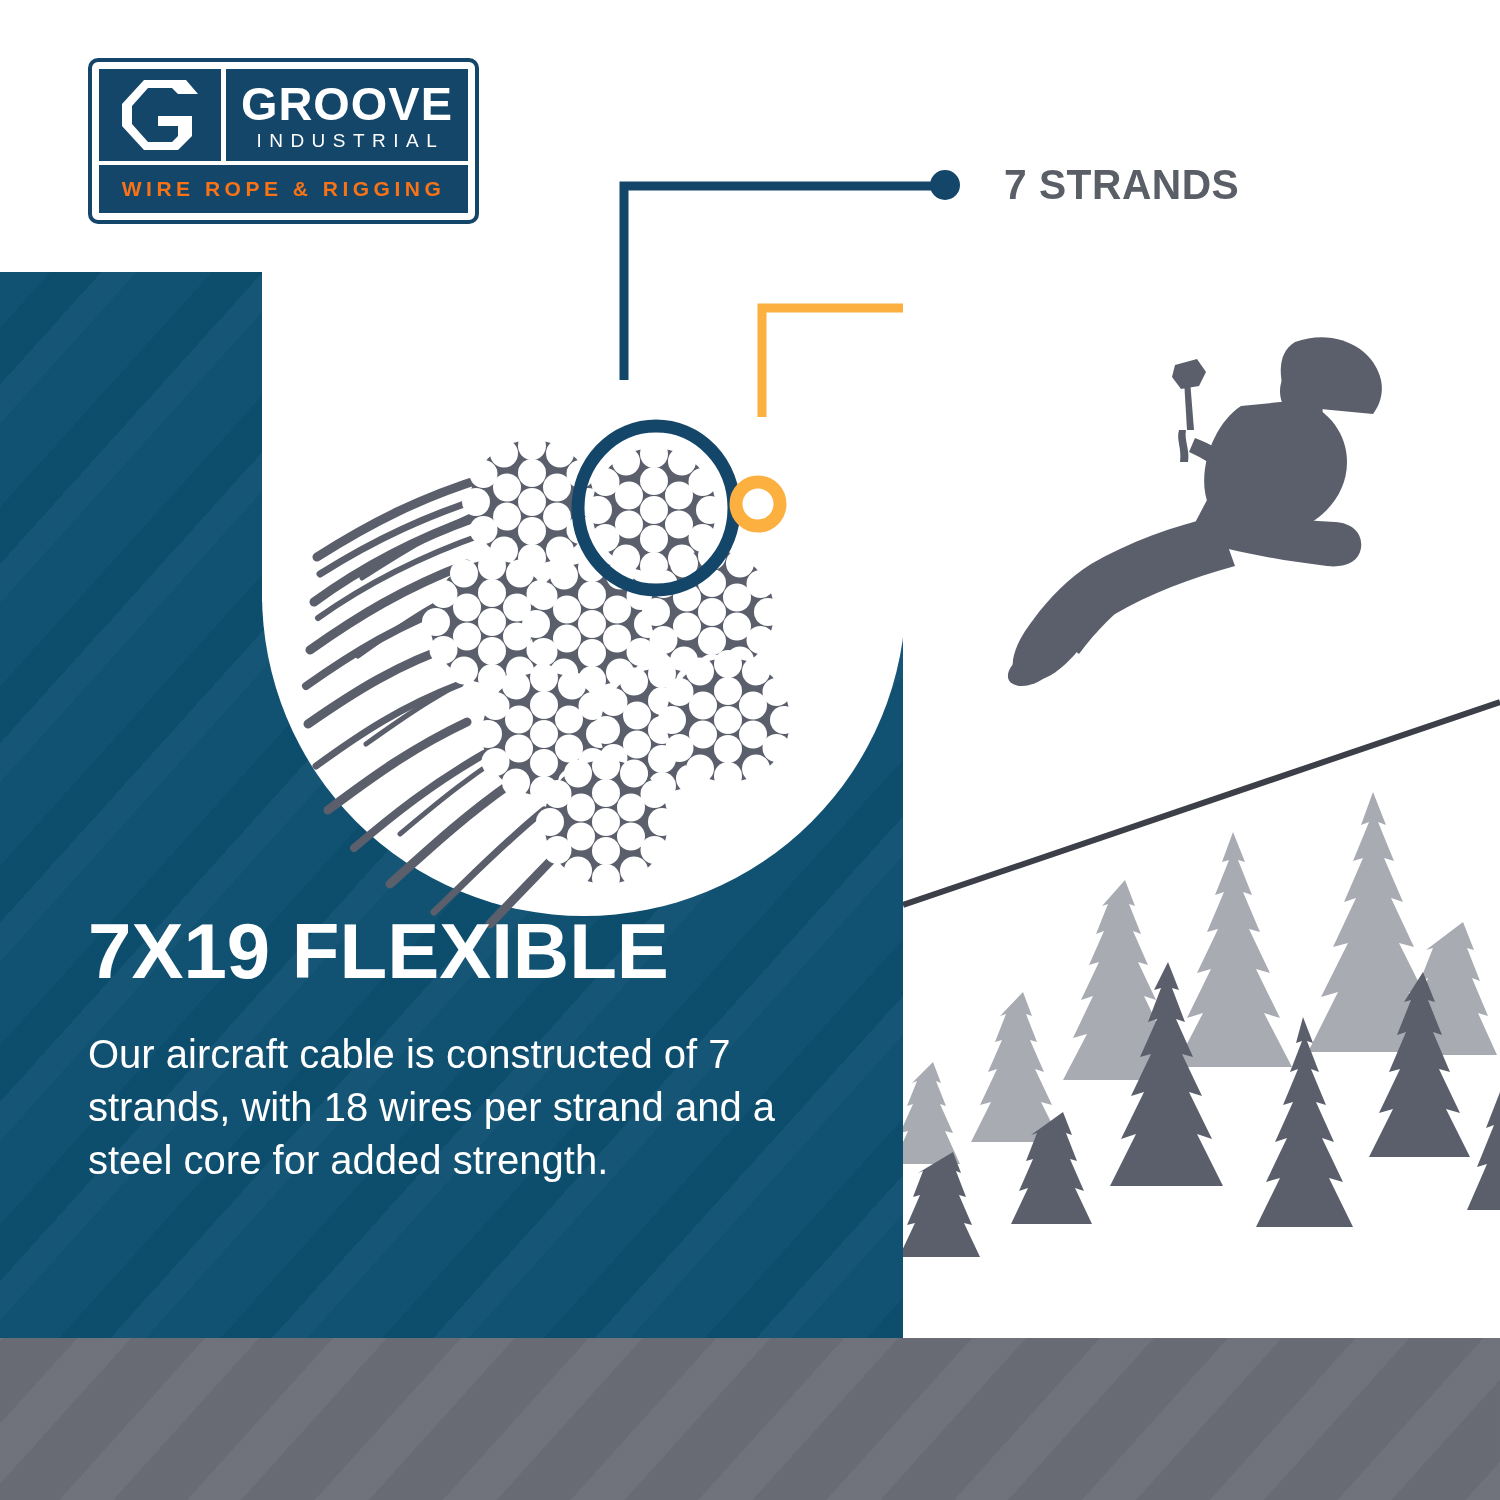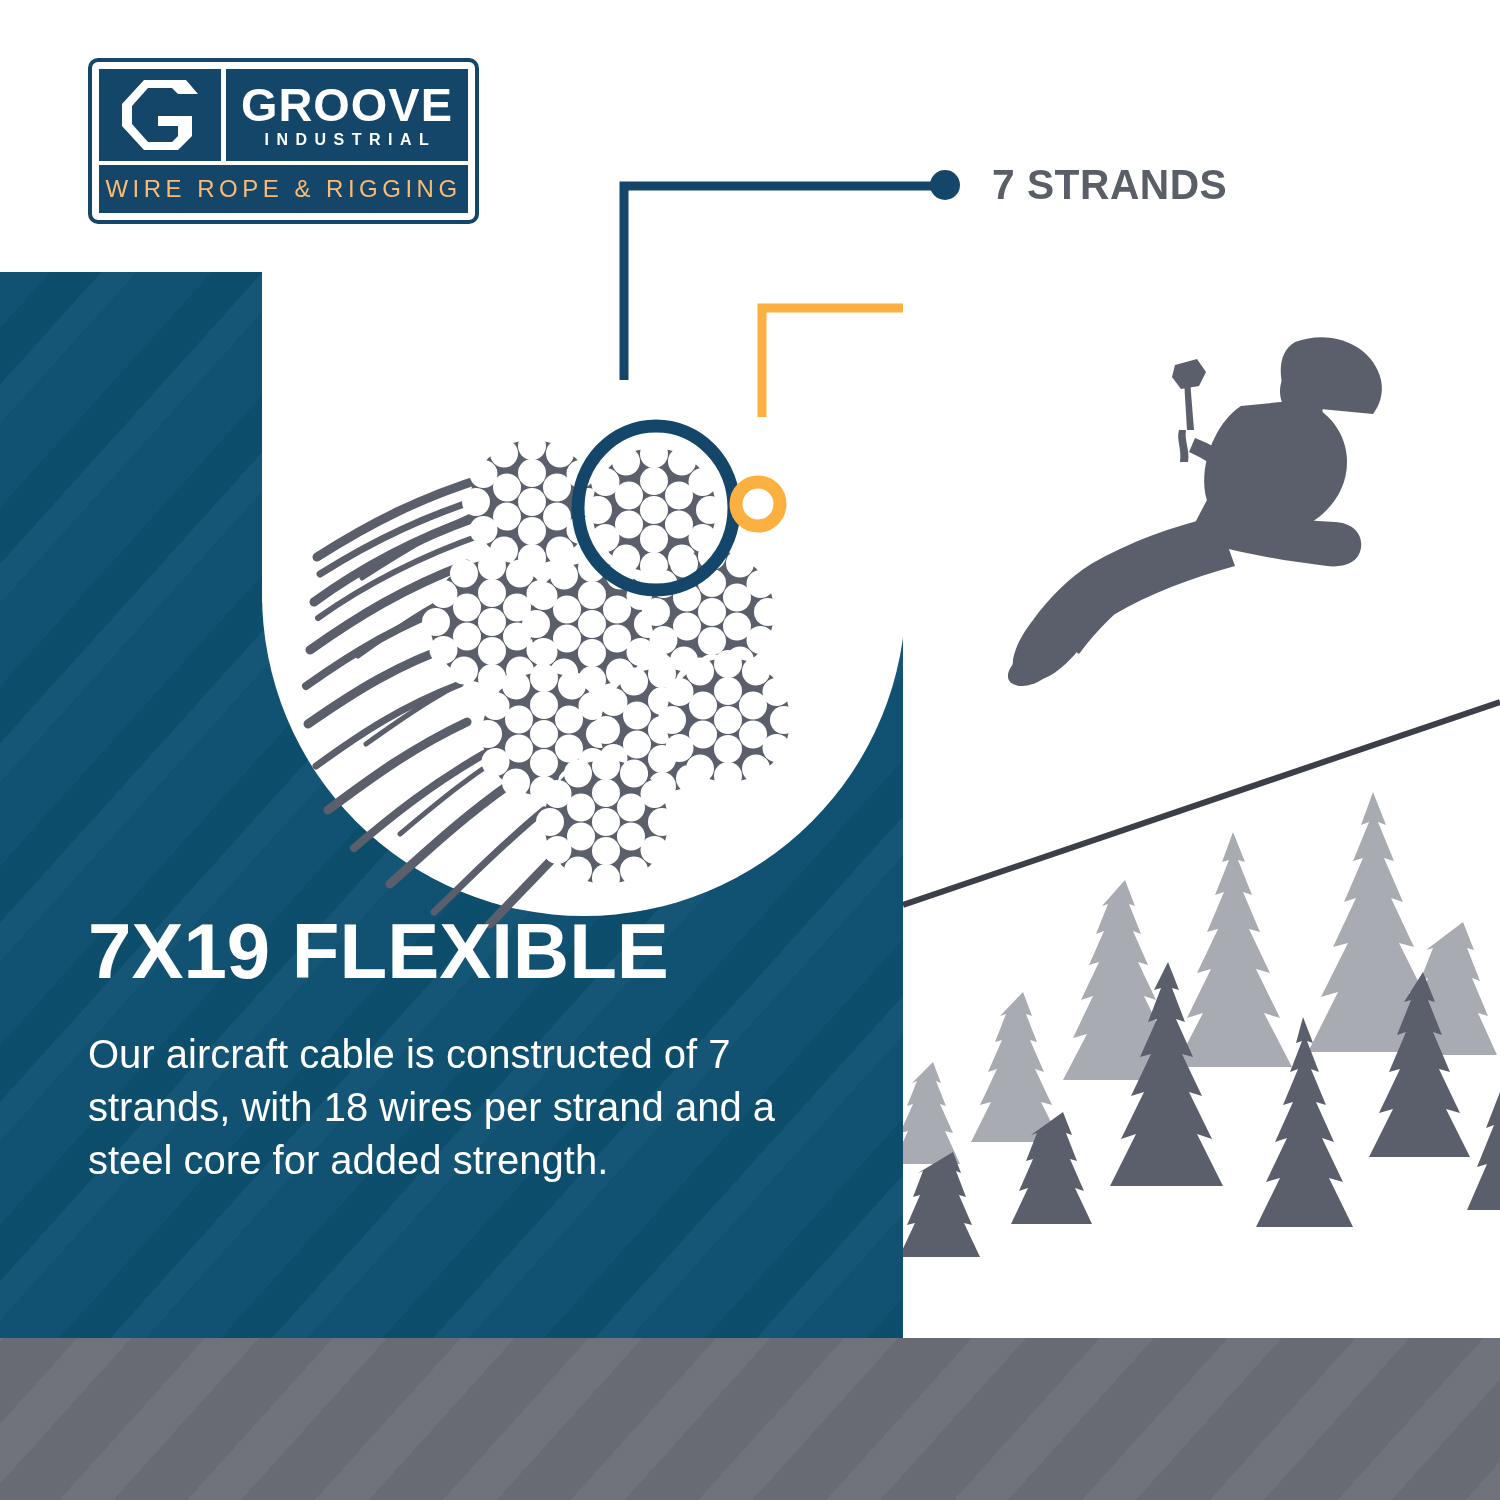--- a/index.html
+++ b/index.html
@@ -13,25 +13,25 @@
   #logo-inner{width:100%;height:100%;position:relative;}
   .logo-top{position:absolute;left:0;top:0;right:0;height:64%;display:flex;}
   .logo-mark-box{width:33%;background:#14466a;display:flex;align-items:center;justify-content:center;}
   .logo-word-box{flex:1;margin-left:5px;background:#14466a;display:flex;flex-direction:column;
                  align-items:center;justify-content:center;}
   .logo-bottom{position:absolute;left:0;right:0;bottom:0;height:33%;background:#14466a;
                display:flex;align-items:center;justify-content:center;}
   .logo-groove{color:#fff;font-family:"Liberation Sans Narrow","Liberation Sans",sans-serif;
                font-weight:bold;font-size:46px;letter-spacing:1px;line-height:1;
                transform:scaleX(1.02);}
-  .logo-industrial{color:#fff;font-family:"Liberation Sans",sans-serif;font-weight:bold;
-               font-size:16px;letter-spacing:7.5px;line-height:1;margin-top:4px;
+  .logo-industrial{color:#fff;font-family:"Liberation Sans",sans-serif;font-weight:normal;
+               font-size:19px;letter-spacing:7.5px;line-height:1;margin-top:4px;
                margin-left:7px;}
-  .logo-tag{color:#fdba74;font-family:"Liberation Sans",sans-serif;font-weight:normal;
-            font-size:24px;letter-spacing:4.5px;}
+  .logo-tag{color:#f97316;font-family:"Liberation Sans",sans-serif;font-weight:bold;
+            font-size:21px;letter-spacing:4.5px;}
 
   
   #navy{position:absolute;left:0;top:272px;width:903px;height:1066px;background:#0d4f70;overflow:hidden;}
   #navy .waves{position:absolute;inset:-20%;
       background:repeating-linear-gradient(-48deg,
         rgba(255,255,255,.035) 0px, rgba(255,255,255,.035) 26px,
         rgba(0,0,0,.03) 26px, rgba(0,0,0,.03) 64px,
         rgba(255,255,255,.015) 64px, rgba(255,255,255,.015) 120px);}
 
   
@@ -159,21 +159,21 @@
   <svg class="leader" id="lead-navy" width="348" height="205" viewBox="0 0 348 205">
     <path d="M6,200 L6,6 L340,6" fill="none" stroke="#14466a" stroke-width="9"></path>
   </svg>
 
   <svg class="leader" id="lead-amber" width="210" height="120" viewBox="0 0 210 120">
     <path d="M6,115 L6,6 L204,6" fill="none" stroke="#fbb040" stroke-width="9"></path>
   </svg>
 
   <div class="callouts">
 
-    <div class="callout" style="left:0;top:155px;">
+    <div class="callout" style="left:0;top:155px;gap:12px;">
       <span class="c-dot" style="width:30px;height:30px;background:#14466a;"></span>
       <span class="c-label">7 STRANDS</span>
     </div>
 
     <div class="callout" style="left:0;top:277px;">
       <span class="c-dot" style="width:30px;height:30px;background:#fbb040;"></span>
       <span class="c-label">19 WIRES PER STRAND</span>
     </div>
 
     <div class="callout" style="left:2px;top:392px;">

